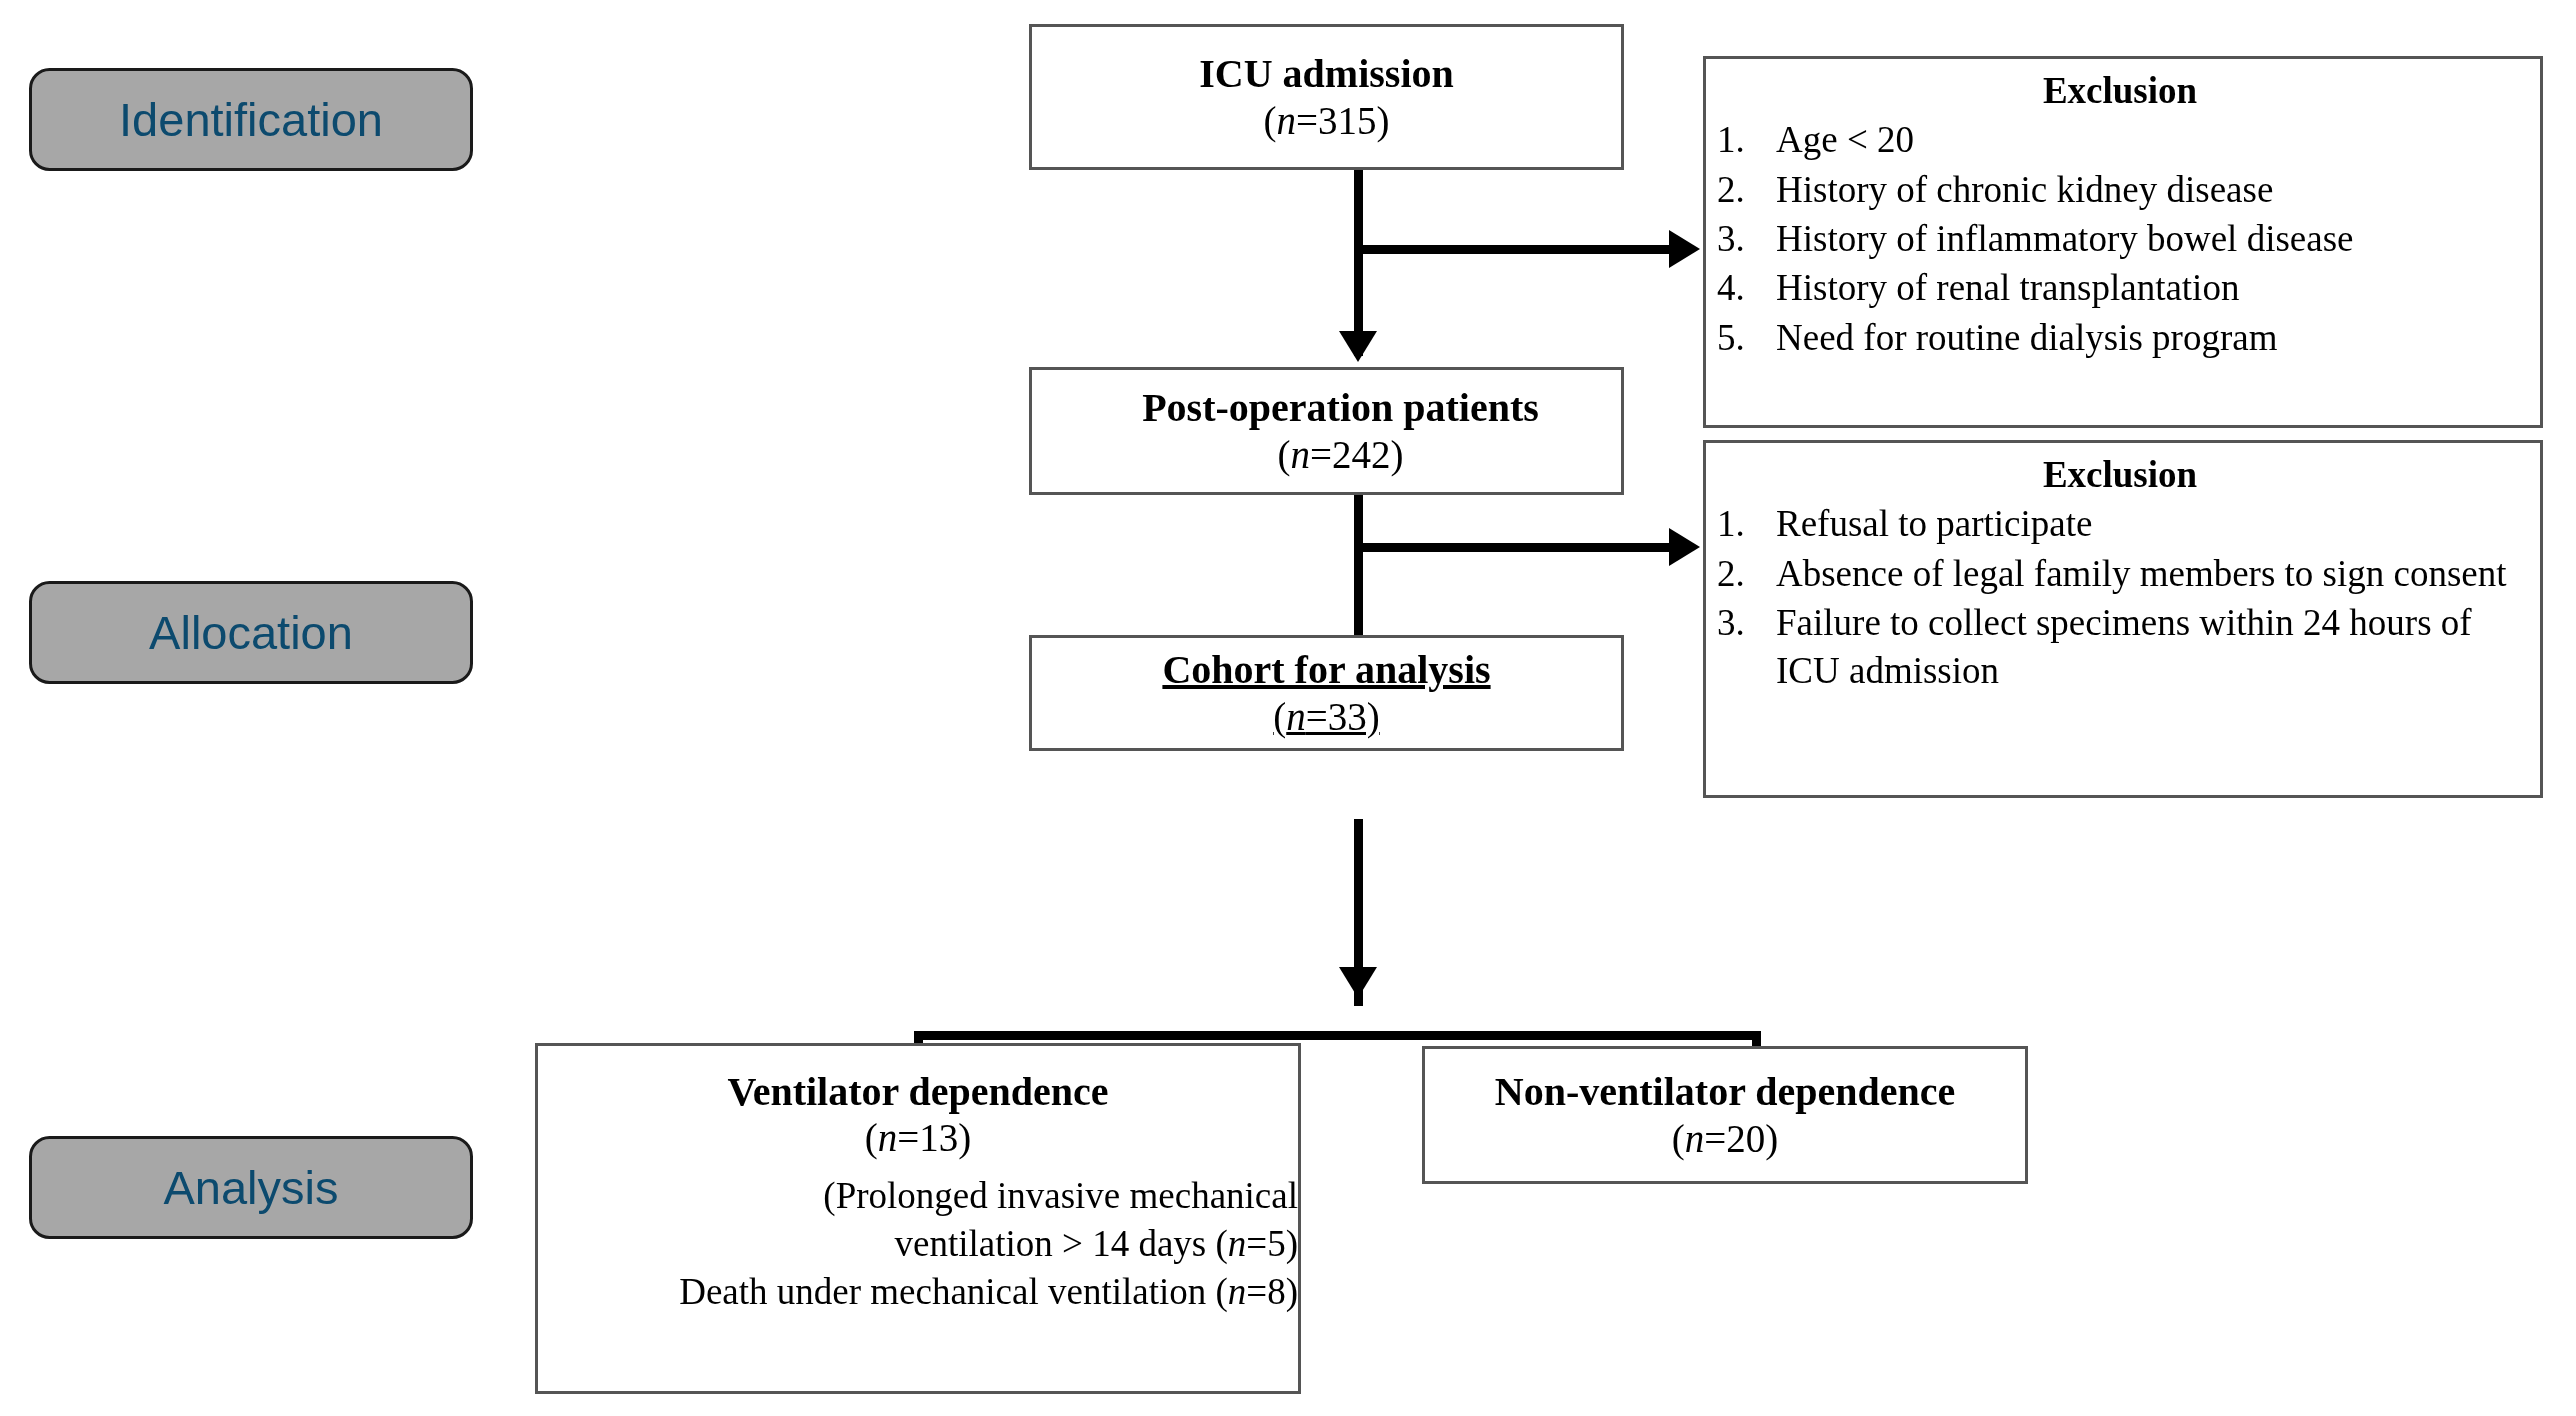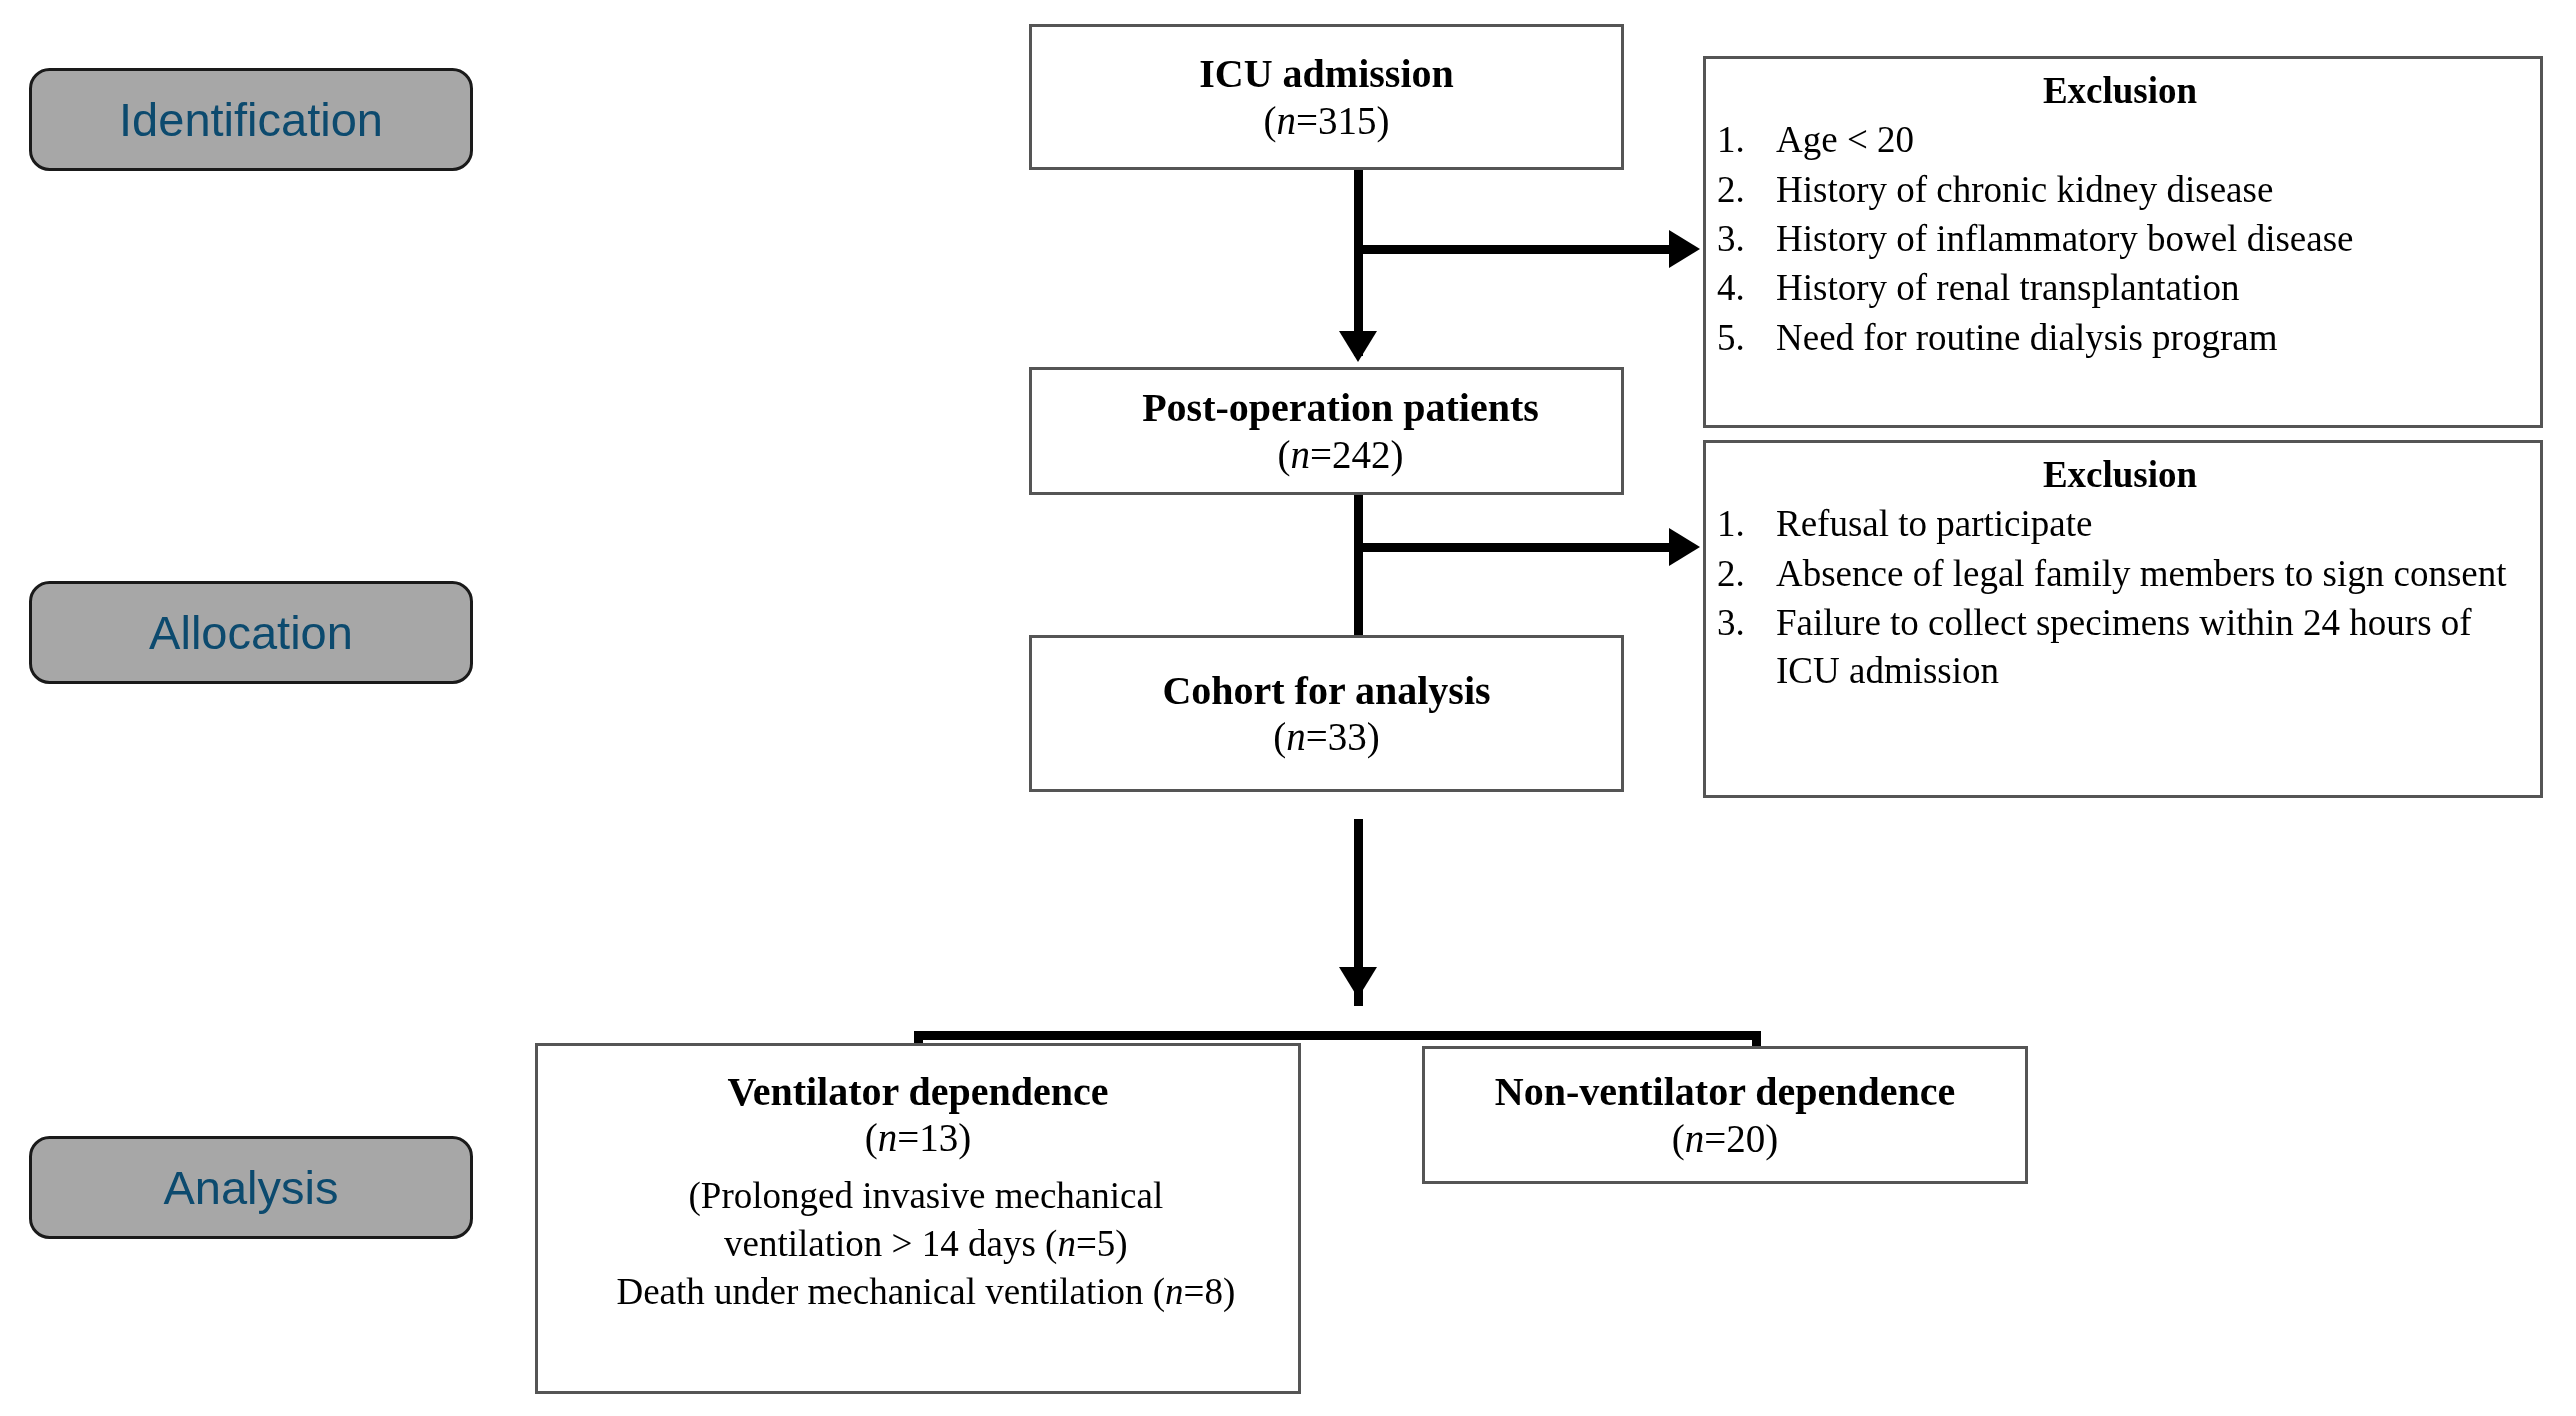--- a/index.html
+++ b/index.html
@@ -104,21 +104,21 @@
   .vent-details {
     width: 100%;
     padding-left: 15.7px;
     box-sizing: border-box;
     margin-top: 11px;
   }
   .vent-line {
     font-size: 37px;
     color: #000000;
     line-height: 1.30;
-    text-align: center;
+    text-align: right;
   }
 
   
   .vline {
     position: absolute;
     background: #000000;
     width: 8.5px;
   }
   .hline {
     position: absolute;
@@ -189,21 +189,21 @@
     </div>
   </div>
 
   <div class="flow-box" style="left:1029px; top:367px; width:595px; height:128px;padding-left:28px;">
     <div class="box-inner">
       <div class="box-title">Post-operation patients</div>
       <div class="box-sub">(<i>n</i>=242)</div>
     </div>
   </div>
 
-  <div class="flow-box" style="left:1029px; top:635px; width:595px; height:157px;">
+  <div class="flow-box" style="left:1029px; top:635px; width:595px; height:116px;text-decoration:underline;">
     <div class="box-inner">
       <div class="box-title">Cohort for analysis</div>
       <div class="box-sub">(<i>n</i>=33)</div>
     </div>
   </div>
 
   <div class="flow-box" style="left:535px; top:1043px; width:766px; height:351px;">
     <div class="box-inner" style="justify-content:flex-start; padding-top:22px;">
       <div class="box-title">Ventilator dependence</div>
       <div class="box-sub">(<i>n</i>=13)</div>

